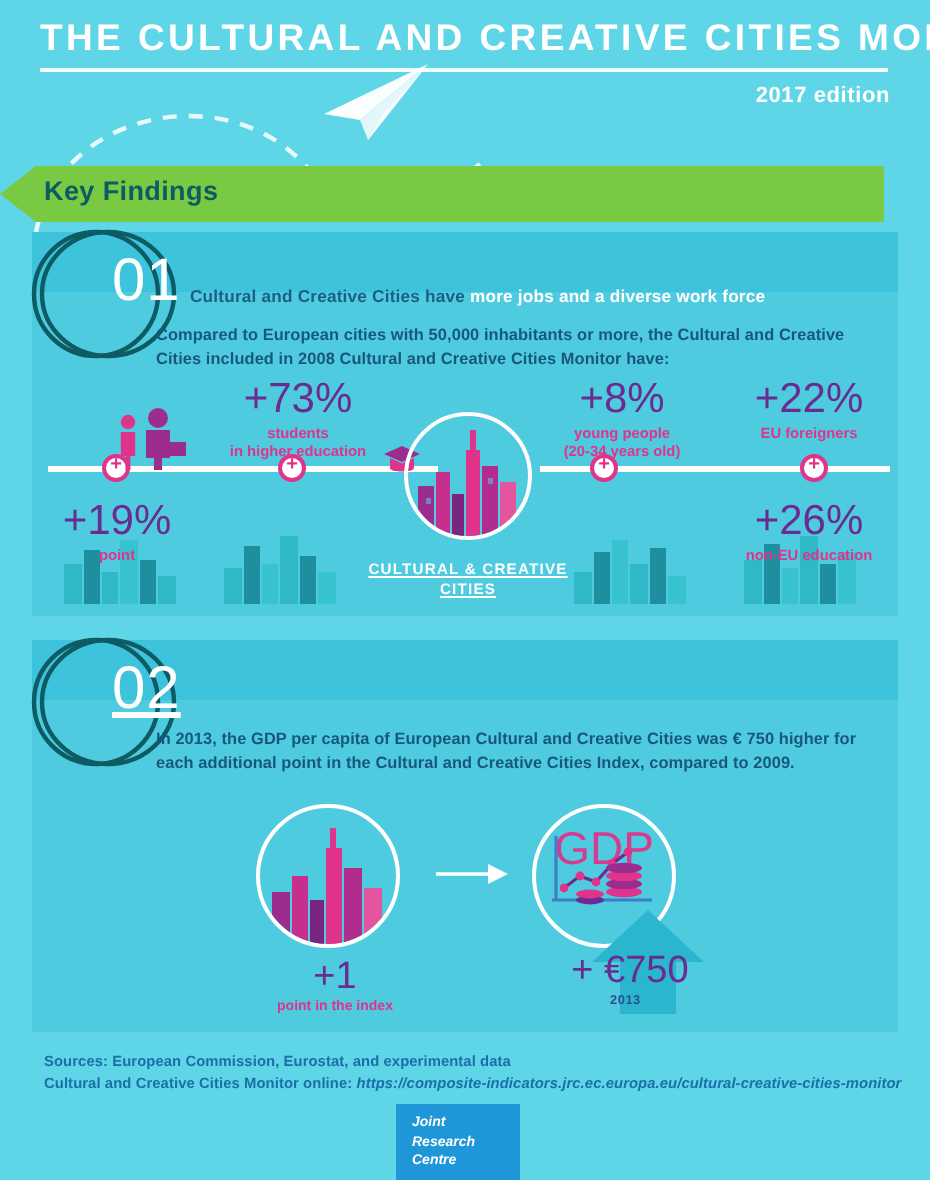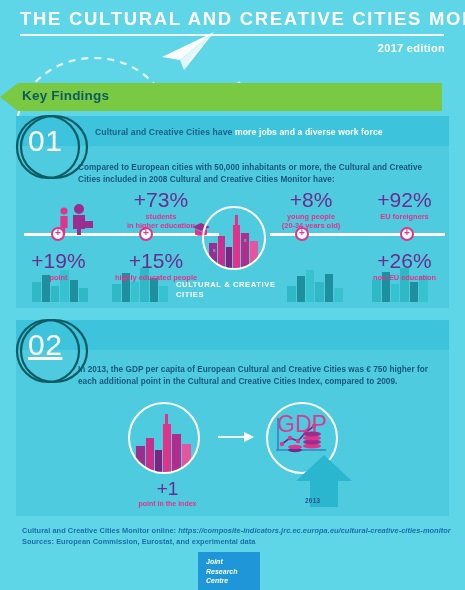--- a/index.html
+++ b/index.html
@@ -43,28 +43,28 @@
 
   .band{position:absolute;background:#3dc3dc;height:30px;}
   .band-01{left:16px;top:116px;width:433px;}
   .band-02{left:16px;top:320px;width:433px;}
 
   .numcircle{position:absolute;}
   .num-01{left:14px;top:112px;}
   .num-02{left:14px;top:316px;}
   .numtext{
     position:absolute;color:#ffffff;font-size:30px;
-    letter-spacing:.5px;font-weight:normal;
+    letter-spacing:.5px;font-weight:normal;margin-left:28px;
   }
   .num-01 .numtext{left:14px;top:12px;}
   .num-02 .numtext{left:14px;top:12px;text-decoration:underline;}
 
   .band-title{
     position:absolute;font-size:8.6px;color:#1b5f86;font-weight:bold;
-    white-space:nowrap;letter-spacing:.1px;
+    white-space:nowrap;letter-spacing:.1px;margin-top:16px;
   }
   .band-title .hl{color:#ffffff;}
   .bt-01{left:95px;top:127px;}
   .bt-02{left:95px;top:331px;}
 
   .para{
     position:absolute;font-size:8.2px;color:#18577d;
     line-height:12px;font-weight:bold;letter-spacing:.05px;
   }
   .para-01{left:78px;top:162px;width:360px;}
@@ -75,21 +75,21 @@
   .stat .val{
     color:#6a2c91;font-size:21px;font-weight:normal;line-height:22px;
     white-space:nowrap;
   }
   .stat .lab{
     color:#e0338c;font-size:7.4px;line-height:9px;font-weight:bold;
     white-space:nowrap;margin-top:1px;text-align:center;
   }
   .s19{left:6px;top:250px;width:105px;}
   .s15{left:86px;top:250px;width:140px;}
-  .s73{left:96px;top:189px;width:130px;}
+  .s73{left:84px;top:189px;width:130px;}
   .s8 {left:256px;top:189px;width:110px;}
   .s22{left:352px;top:189px;width:105px;}
   .s26{left:352px;top:250px;width:105px;}
 
   .tl{position:absolute;height:3px;background:#ffffff;}
   .tl-left{left:24px;top:233px;width:195px;}
   .tl-right{left:270px;top:233px;width:175px;}
 
   .node{
     position:absolute;width:14px;height:14px;border-radius:50%;
@@ -98,23 +98,24 @@
     font-weight:bold;
   }
   .node span{position:relative;top:-1px;}
   .n1{left:51px;top:227px;}
   .n2{left:139px;top:227px;}
   .n3{left:295px;top:227px;}
   .n4{left:400px;top:227px;}
 
   .cc-circle{position:absolute;left:199px;top:203px;}
   .cc-label{
-    position:absolute;left:176px;top:280px;width:116px;text-align:left;
+    position:absolute;left:176px;top:280px;width:116px;text-align:center;
     color:#ffffff;font-size:7.6px;font-weight:bold;letter-spacing:.6px;
     line-height:9.5px;
+    text-decoration:underline;
   }
 
   .skyline{position:absolute;}
   .sk1{left:30px;top:266px;}
   .sk2{left:110px;top:266px;}
   .sk3{left:285px;top:266px;}
   .sk4{left:370px;top:266px;}
 
   .people{position:absolute;left:55px;top:203px;}
   .cap{position:absolute;left:191px;top:222px;}
@@ -266,36 +267,32 @@
     <rect x="21" y="18" width="8" height="18" fill="#36c3cf"></rect>
     <rect x="30" y="2" width="9" height="34" fill="#2fb8c6"></rect>
     <rect x="40" y="16" width="8" height="20" fill="#1d8f9e"></rect>
     <rect x="49" y="10" width="9" height="26" fill="#36c3cf"></rect>
   </svg>
 
   <div class="stat s19">
     <div class="val">+19%</div>
     <div class="lab">point</div>
   </div>
-  <div class="stat s15">
-    <div class="val">+15%</div>
-    <div class="lab">highly educated people</div>
-  </div>
   <div class="stat s73">
     <div class="val">+73%</div>
     <div class="lab" style="white-space:pre-line;">students
 in higher education</div>
   </div>
   <div class="stat s8">
     <div class="val">+8%</div>
     <div class="lab" style="white-space:pre-line;">young people
 (20-34 years old)</div>
   </div>
   <div class="stat s22">
-    <div class="val">+92%</div>
+    <div class="val">+22%</div>
     <div class="lab">EU foreigners</div>
   </div>
   <div class="stat s26">
     <div class="val">+26%</div>
     <div class="lab">non-EU education</div>
   </div>
 
   <div class="panel panel-02"></div>
   <div class="band band-02"></div>
 
@@ -355,27 +352,30 @@
   </svg>
 
   <svg class="bigarrow" width="56" height="52" viewBox="0 0 56 52">
     <polygon points="28,0 56,26 42,26 42,52 14,52 14,26 0,26" fill="#2ab6cf"></polygon>
   </svg>
 
   <div class="g-cap cap-left">
     <div class="big">+1</div>
     <div class="sub">point in the index</div>
   </div>
+  <div class="g-cap cap-right">
+    <div class="big">+ €750</div>
+  </div>
   <div class="yr">2013</div>
 
   <div class="foot">
+    <div>Sources: European Commission, Eurostat, and experimental data</div>
     <div>
       <span>Cultural and Creative Cities Monitor online: </span><span class="url">https://composite-indicators.jrc.ec.europa.eu/cultural-creative-cities-monitor</span>
     </div>
-    <div>Sources: European Commission, Eurostat, and experimental data</div>
   </div>
 
   <div class="jrc">
     <div class="jrc-text">
       <div>Joint</div>
       <div>Research</div>
       <div>Centre</div>
     </div>
   </div>
 

